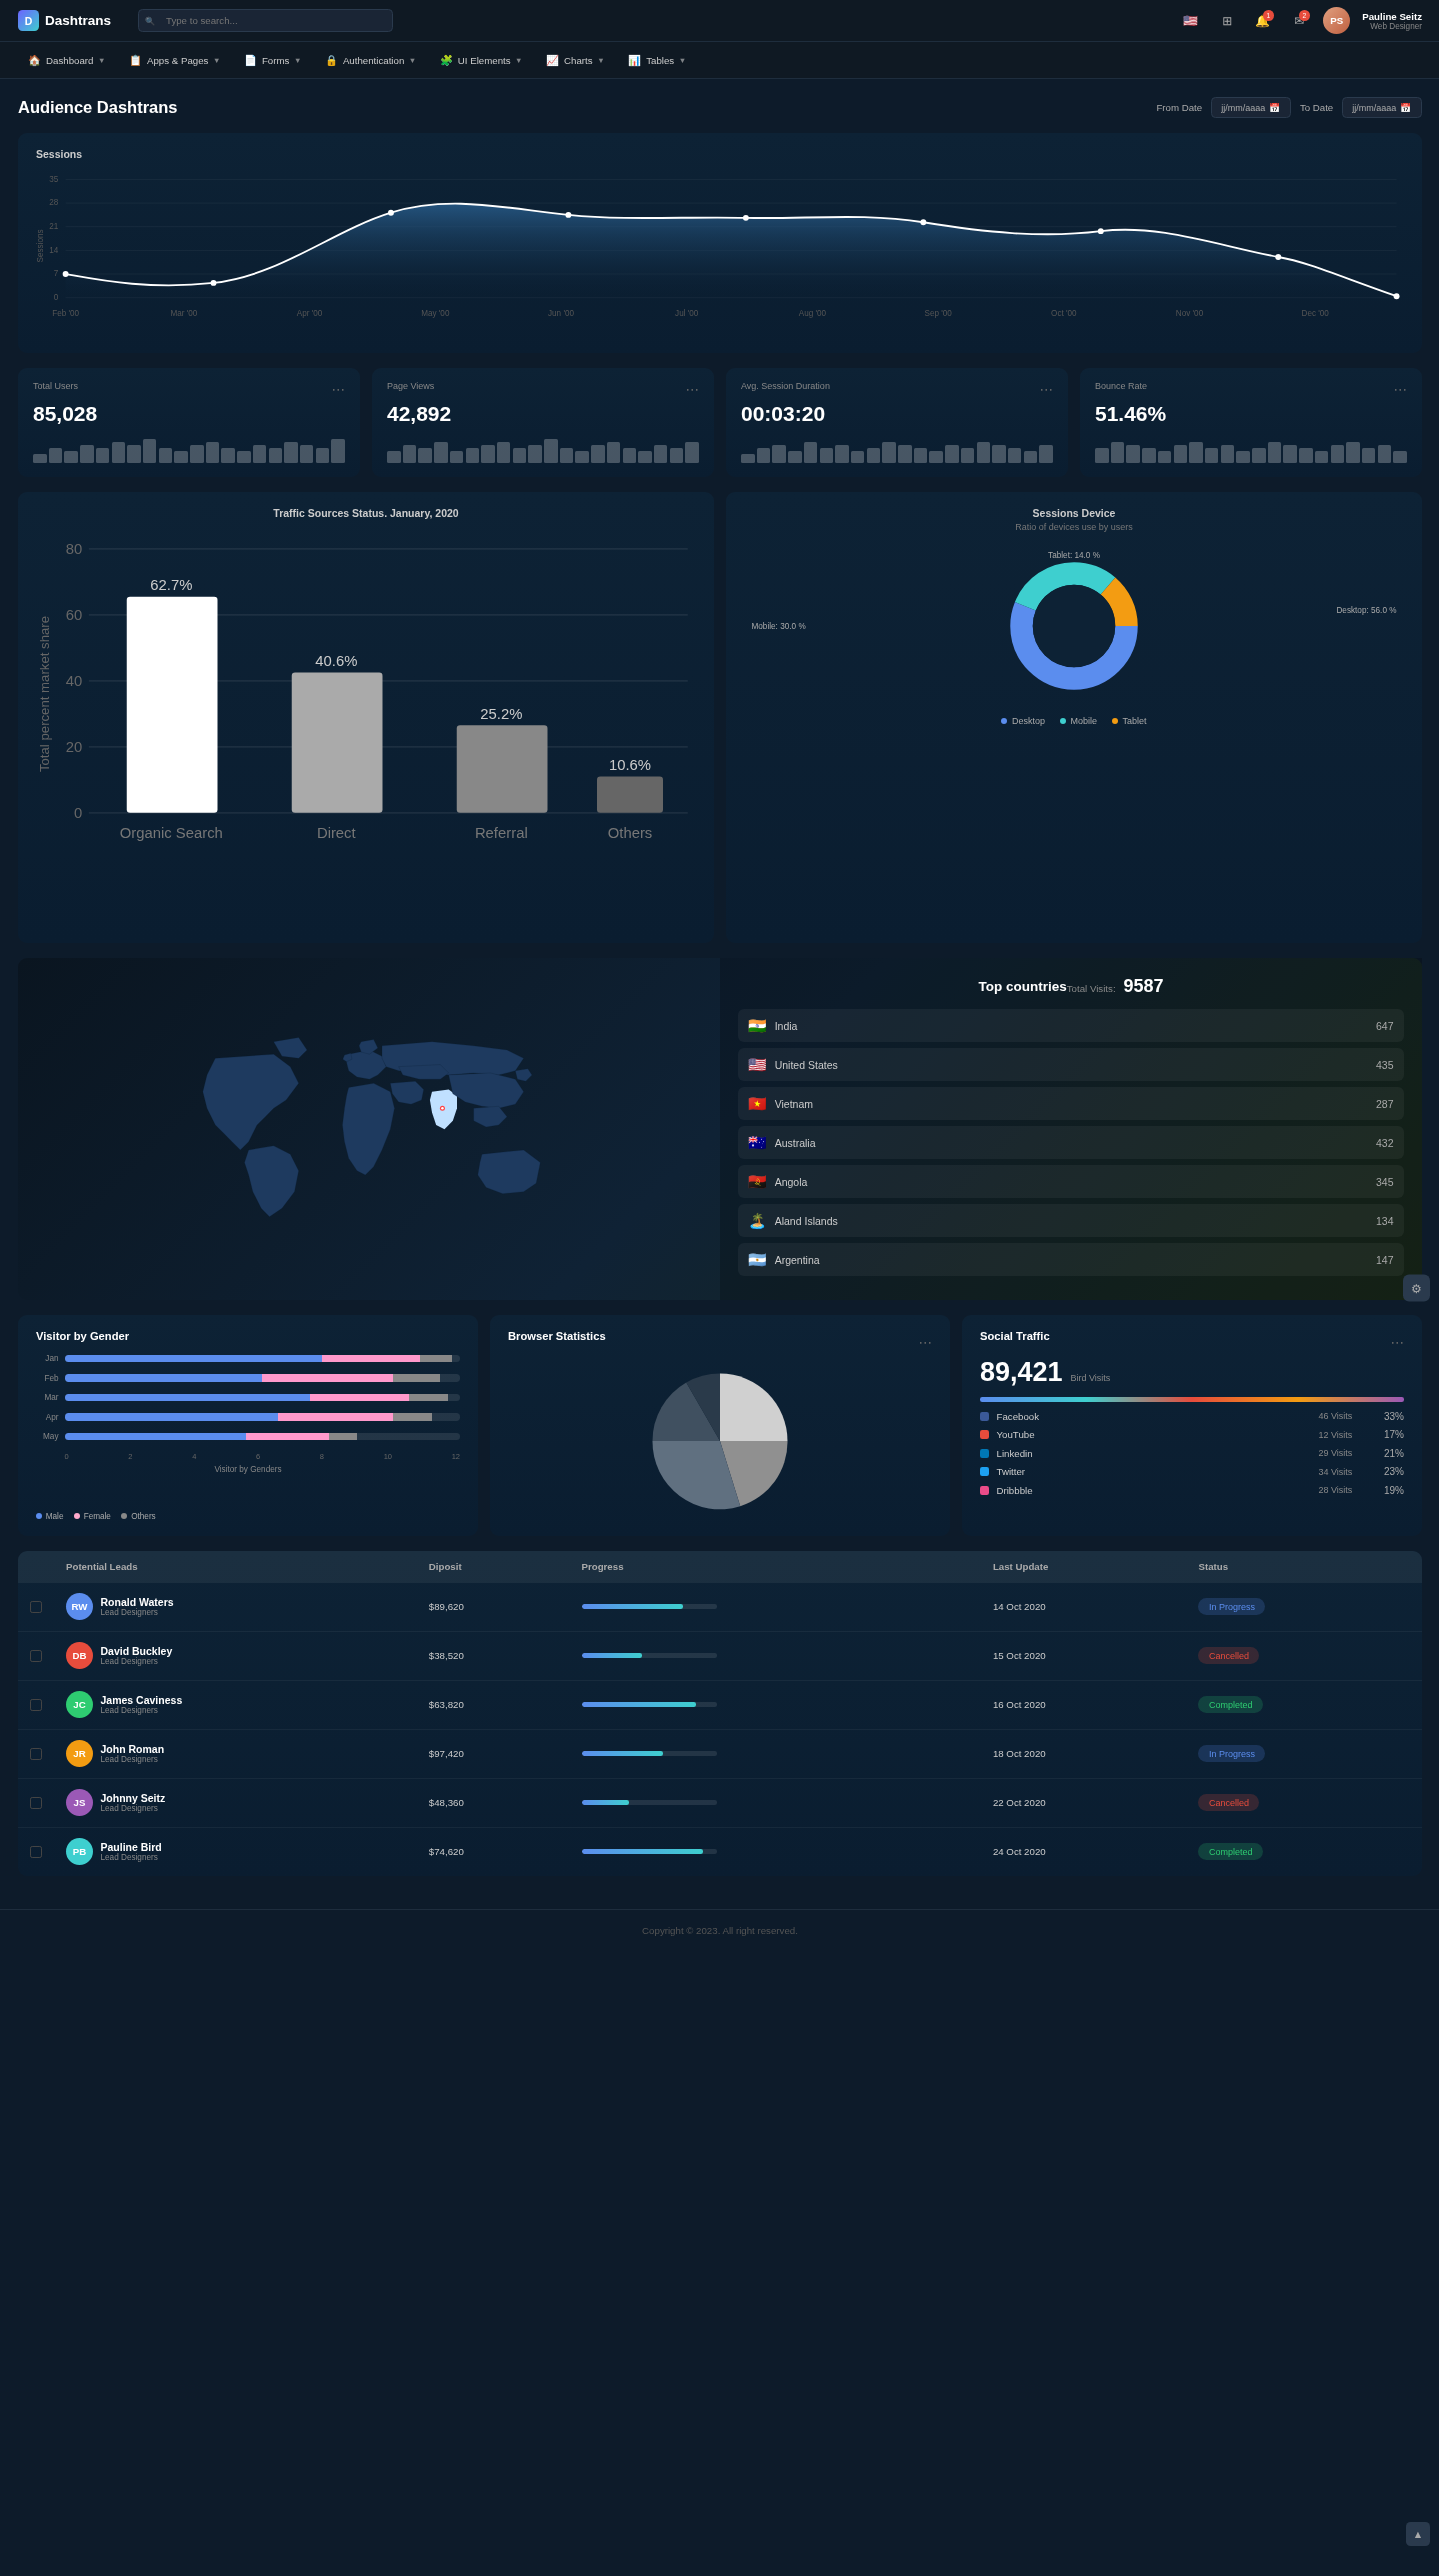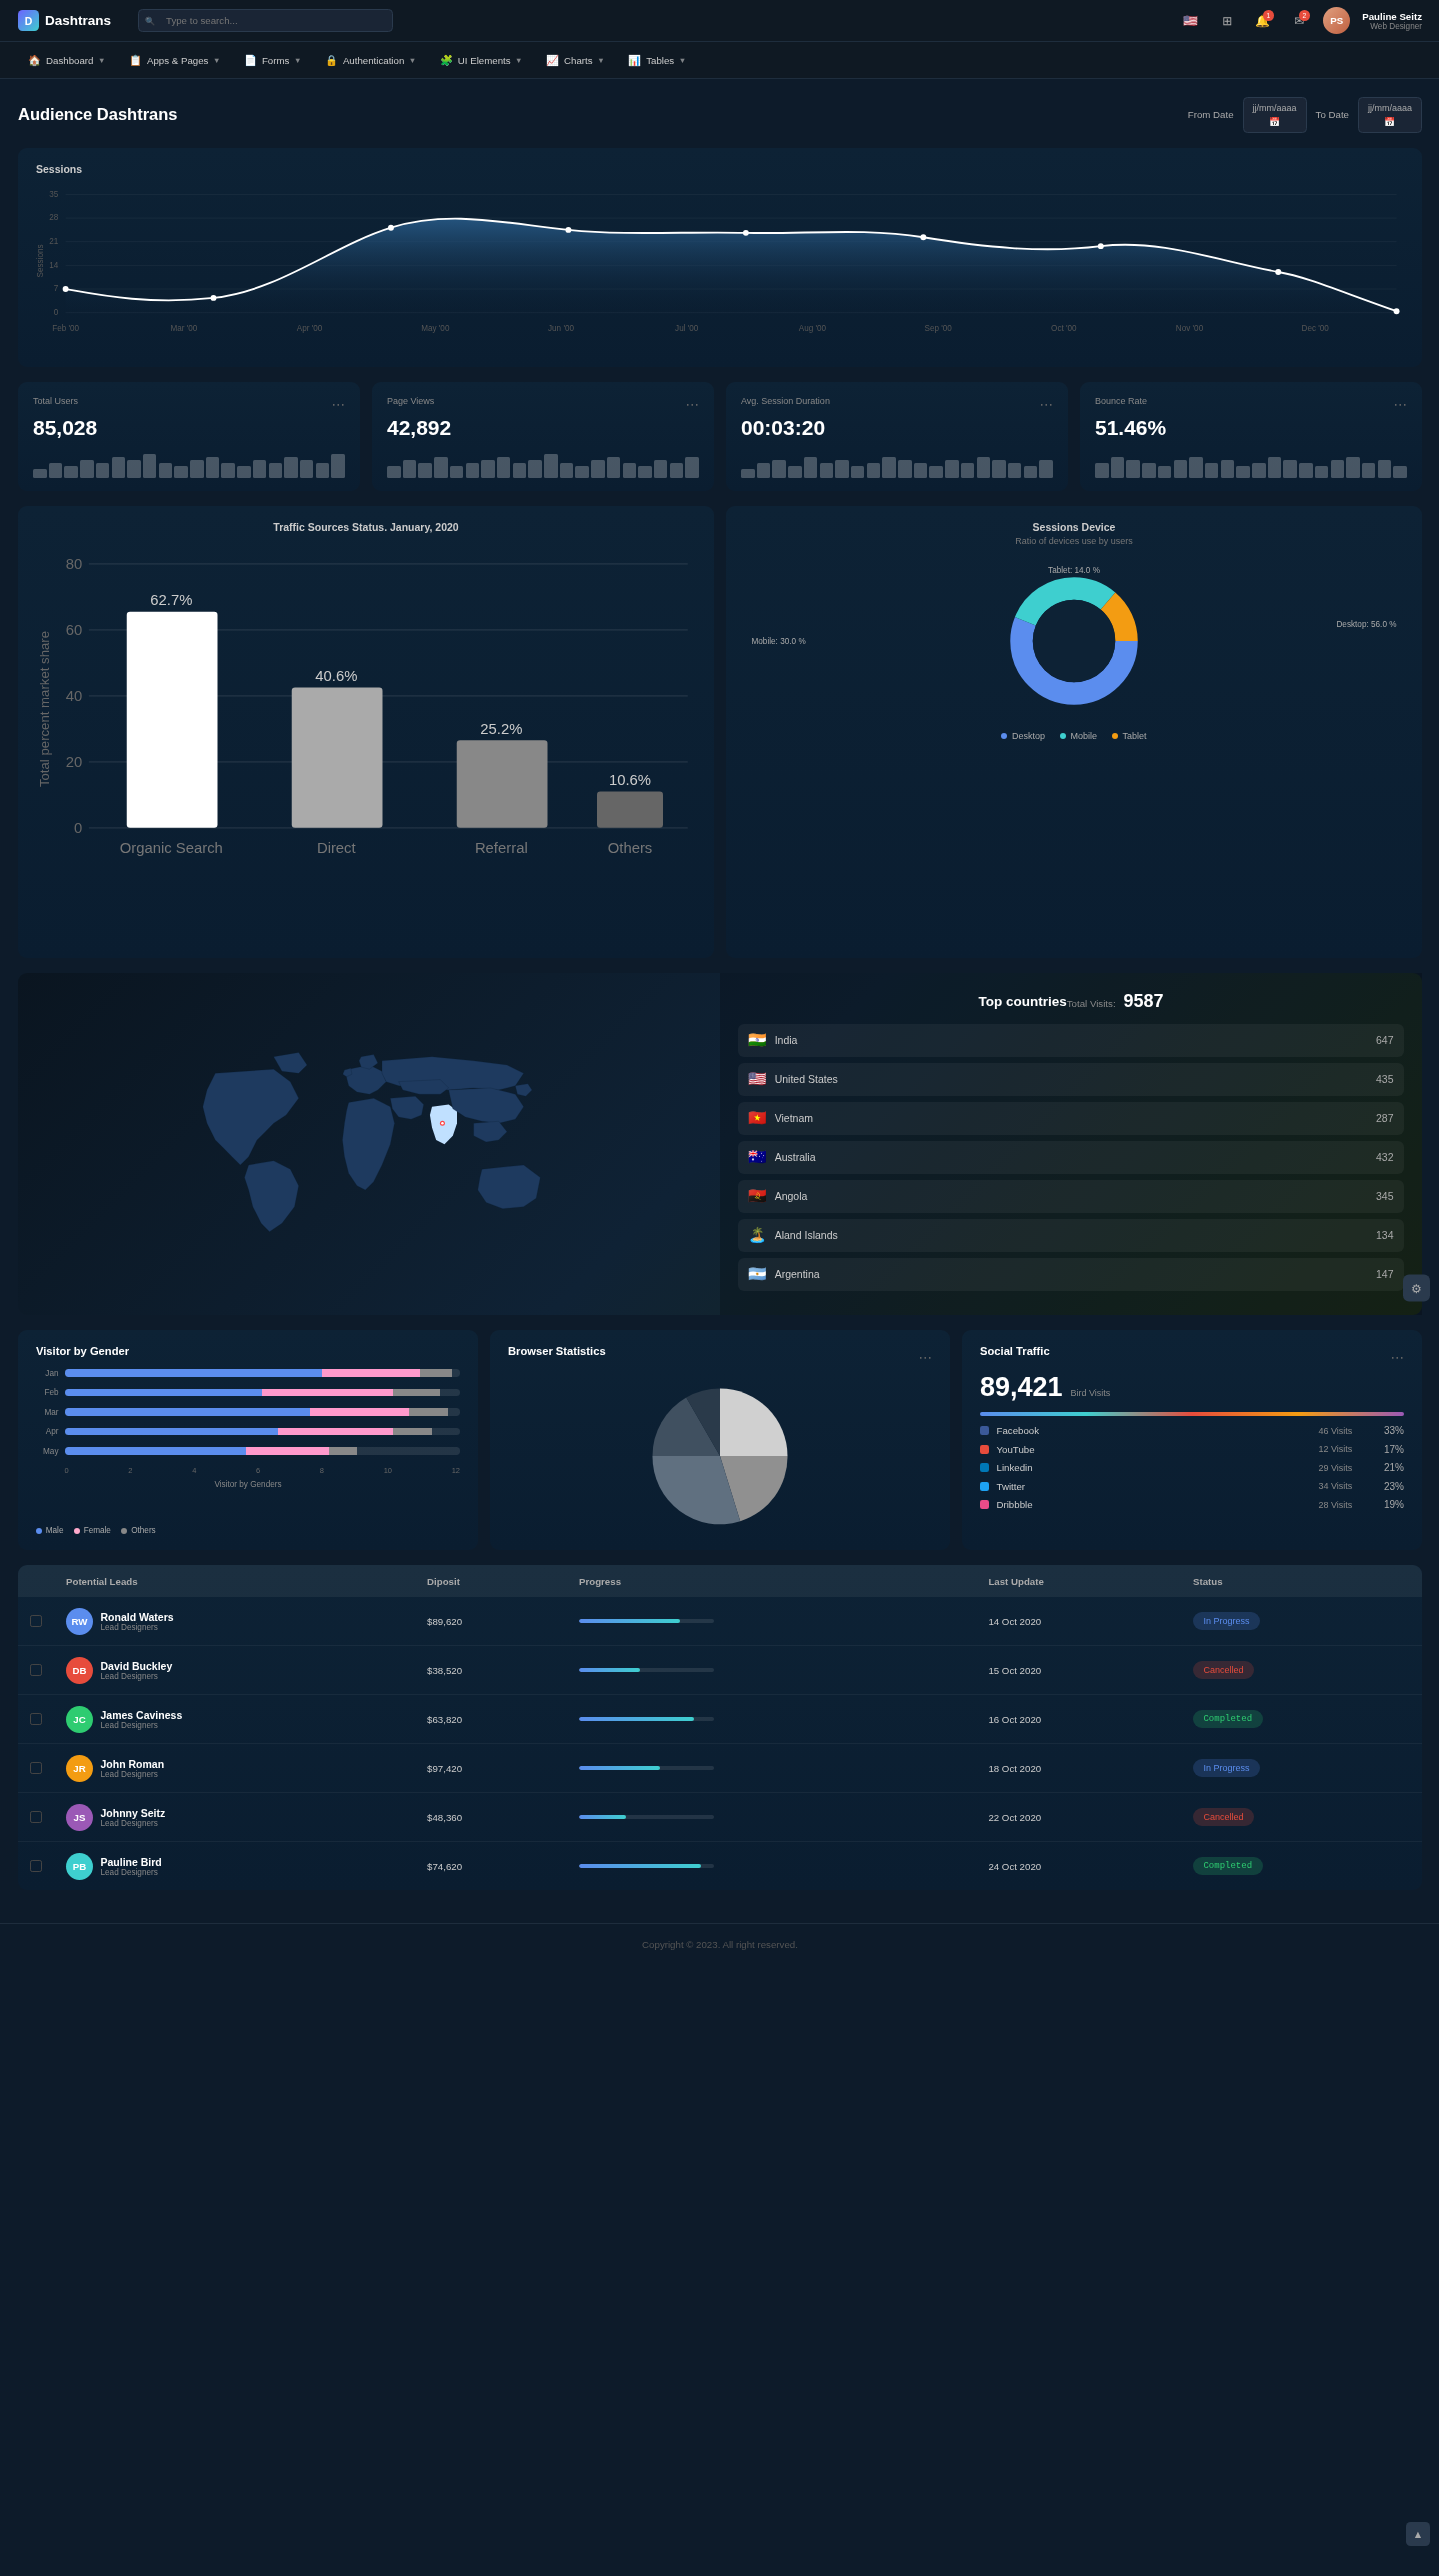--- a/index.html
+++ b/index.html
@@ -139,21 +139,21 @@
       gap: 9px;
     }
     .date-label { color: #aaa; font-size: 9.7px; }
     .date-input {
       background: #1a2535;
       border: 0.7px solid #2a3a4d;
       border-radius: 4.5px;
       color: #aaa;
       padding: 4.5px 9px;
       font-size: 9px;
-      display: flex; align-items: center; gap: 4.5px; flex-direction: column;
+      display: flex; align-items: center; gap: 4.5px;
     }
 
     
     .sessions-card {
       background: linear-gradient(180deg, #0d2235 0%, #0a1d30 100%);
       border-radius: 9px;
       padding: 15px 18px;
       margin-bottom: 15px;
       position: relative;
     }
@@ -412,21 +412,21 @@
     }
     .status-badge {
       padding: 3.7px 10.5px;
       border-radius: 15px;
       font-size: 9px;
       font-weight: 500;
       display: inline-block;
     }
     .status-inprogress { background: rgba(91,141,238,0.2); color: #5b8dee; }
     .status-cancelled { background: rgba(231,76,60,0.2); color: #e74c3c; }
-    .status-completed { background: rgba(46,204,113,0.2); color: #2ecc71; font-family: Liberation Mono, monospace; }
+    .status-completed { background: rgba(46,204,113,0.2); color: #2ecc71; }
 
     
     .cb {
       width: 12px; height: 12px;
       border: 0.7px solid #444;
       border-radius: 2.2px;
       cursor: pointer;
     }
 
     

